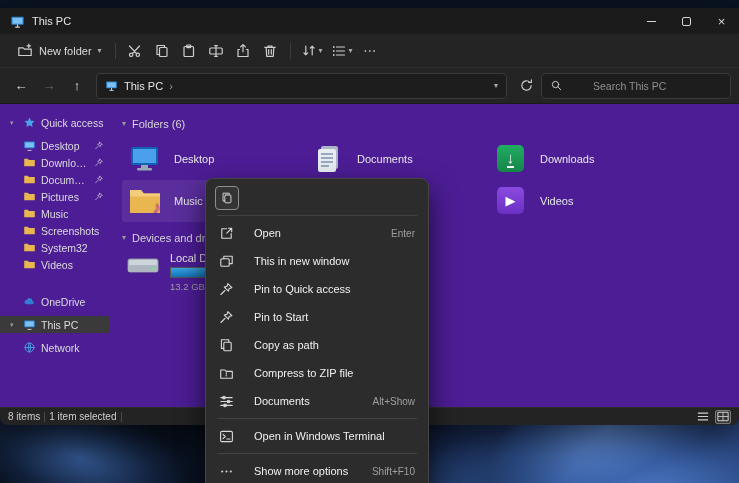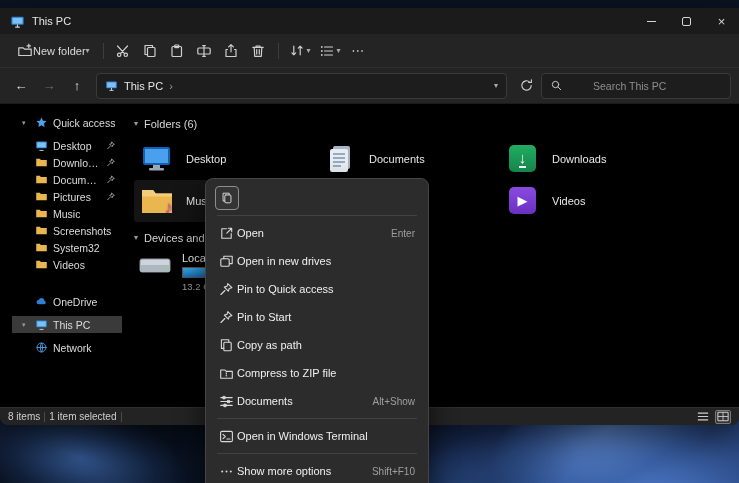--- a/index.html
+++ b/index.html
@@ -22,42 +22,42 @@
     box-shadow:0 14px 34px rgba(0,0,0,.6);z-index:2;}
   .titlebar{height:26px;background:#1b1b1b;display:flex;align-items:center;padding-left:10px;flex:0 0 auto;}
   .titlebar .t-label{font-size:11px;color:#e6e6e6;margin-left:7px;}
   .win-controls{margin-left:auto;display:flex;height:100%;}
   .wc{width:35px;height:100%;display:grid;place-items:center;color:#d6d6d6;font-size:13px;}
   .wc .min-glyph{width:9px;border-bottom:1px solid #d6d6d6;display:block;}
   .wc .max-glyph{width:9px;height:9px;border:1px solid #d6d6d6;border-radius:2px;display:block;}
 
   .toolbar{height:34px;background:#242424;display:flex;align-items:center;padding:0 10px;flex:0 0 auto;
     border-bottom:1px solid #2e2e2e;}
-  .nf-btn{display:flex;align-items:center;color:#dadada;font-size:11px;padding:4px 7px;border-radius:4px;}
+  .nf-btn{display:flex;align-items:center;gap:6px;color:#dadada;font-size:11px;padding:4px 7px;border-radius:4px;}
   .tbtn{width:27px;height:26px;display:grid;place-items:center;border-radius:4px;}
   .tb-sep{width:1px;height:16px;background:#3d3d3d;margin:0 6px;}
   .chev{font-size:8px;color:#aaa;line-height:1;}
   .grp{display:flex;align-items:center;gap:2px;padding:0 4px;border-radius:4px;}
   .more-dots{color:#d6d6d6;font-size:13px;letter-spacing:1px;}
 
   .navbar{height:36px;background:#242424;display:flex;align-items:center;padding:0 8px;gap:2px;flex:0 0 auto;
     border-bottom:1px solid #1a1a1a;}
   .nav-btn{width:26px;height:26px;display:grid;place-items:center;color:#e2e2e2;font-size:13px;border-radius:4px;}
   .nav-btn.disabled{color:#6a6a6a;}
   .addressbar{flex:1;height:26px;margin:0 4px;background:#1d1d1d;border:1px solid #3a3a3a;border-radius:4px;
     display:flex;align-items:center;padding:0 8px;gap:6px;}
   .addressbar .crumb{font-size:11px;color:#e6e6e6;}
   .addressbar .crumb-sep{font-size:11px;color:#9a9a9a;}
   .addressbar .bar-chev{margin-left:auto;}
   .searchbox{width:190px;height:26px;background:#1d1d1d;border:1px solid #3a3a3a;border-radius:4px;
     display:flex;align-items:center;padding:0 8px;gap:6px;}
   .searchbox input{flex:1;background:transparent;border:0;outline:0;color:#cfcfcf;font-size:10.5px;min-width:0;margin-left:24px;}
   .searchbox input::placeholder{color:#8f8f8f;}
 
-  .body{flex:1;display:flex;background:#000000;min-height:0;padding-left:12px;}
+  .body{flex:1;display:flex;background:#4c1d95;min-height:0;}
   .sidebar{width:110px;flex:0 0 auto;padding-top:10px;overflow:hidden;}
   .side-item{height:17px;display:flex;align-items:center;gap:5px;padding:0 6px 0 10px;
     font-size:10.5px;color:#dcdcdc;white-space:nowrap;}
   .side-item.sel{background:#3a3a3a;}
   .side-item .lbl{overflow:hidden;text-overflow:ellipsis;}
   .side-item .s-chev{width:8px;font-size:7px;color:#9a9a9a;flex:0 0 auto;}
   .side-item .pin{margin-left:auto;flex:0 0 auto;}
   .gap6{margin-top:6px;}.gap8{margin-top:20px;}
   .f13{width:13px;height:13px;flex:0 0 auto;}
 
@@ -92,21 +92,21 @@
   .sb-vbtn{width:16px;height:14px;display:grid;place-items:center;border-radius:2px;}
   .sb-vbtn.active{border:1px solid #7a7a7a;background:#343434;}
 
   
   .menu{position:absolute;left:205px;top:178px;width:224px;background:#2c2c2c;
     border:1px solid #454545;border-radius:8px;box-shadow:0 12px 28px rgba(0,0,0,.65);
     padding:5px;z-index:10;}
   .qrow{height:28px;display:flex;align-items:center;padding:0 4px;}
   .qbtn{width:24px;height:24px;border:1px solid #8d8d8d;border-radius:4px;display:grid;place-items:center;background:#343434;}
   .m-sep{height:1px;background:#424242;margin:3px 6px;}
-  .mi{height:28px;display:flex;align-items:center;gap:3px;padding:0 8px;border-radius:4px;
+  .mi{height:28px;display:flex;align-items:center;gap:20px;padding:0 8px;border-radius:4px;
     font-size:11px;color:#f0f0f0;}
   .mi .m-ico{width:15px;height:15px;flex:0 0 auto;}
   .mi .sc{margin-left:auto;font-size:10px;color:#9f9f9f;}
 
   svg{display:block;}
   .ic{stroke:#cfcfcf;fill:none;stroke-width:1.2;stroke-linecap:round;stroke-linejoin:round;}
   .icm{stroke:#d9d9d9;fill:none;stroke-width:1.1;stroke-linecap:round;stroke-linejoin:round;}
 </style>
 </head>
 <body>
@@ -480,21 +480,21 @@
           <path class="icm" d="M9.3 2.3h3.4v3.4M12.5 2.5L7.8 7.2"></path>
         </svg>
       <span class="lbl">Open</span>
       <span class="sc">Enter</span>
     </div>
     <div class="mi">
       <svg class="m-ico" viewBox="0 0 15 15">
           <rect class="icm" x="1.8" y="4.8" width="8.4" height="7.4" rx="1"></rect>
           <path class="icm" d="M4.8 4.8V2.2h8.4v7.4h-2.6"></path>
         </svg>
-      <span class="lbl">Open in new drives</span>
+      <span class="lbl">This in new window</span>
       <span class="sc"></span>
     </div>
     <div class="mi">
       <svg class="m-ico" viewBox="0 0 15 15">
           <path class="icm" d="M8.8 1.6l4.1 4.1-2.7.8-.8 2.7-4.1-4.1 2.7-.8zM5.9 8.5l-4 4"></path>
         </svg>
       <span class="lbl">Pin to Quick access</span>
       <span class="sc"></span>
     </div>
     <div class="mi">

